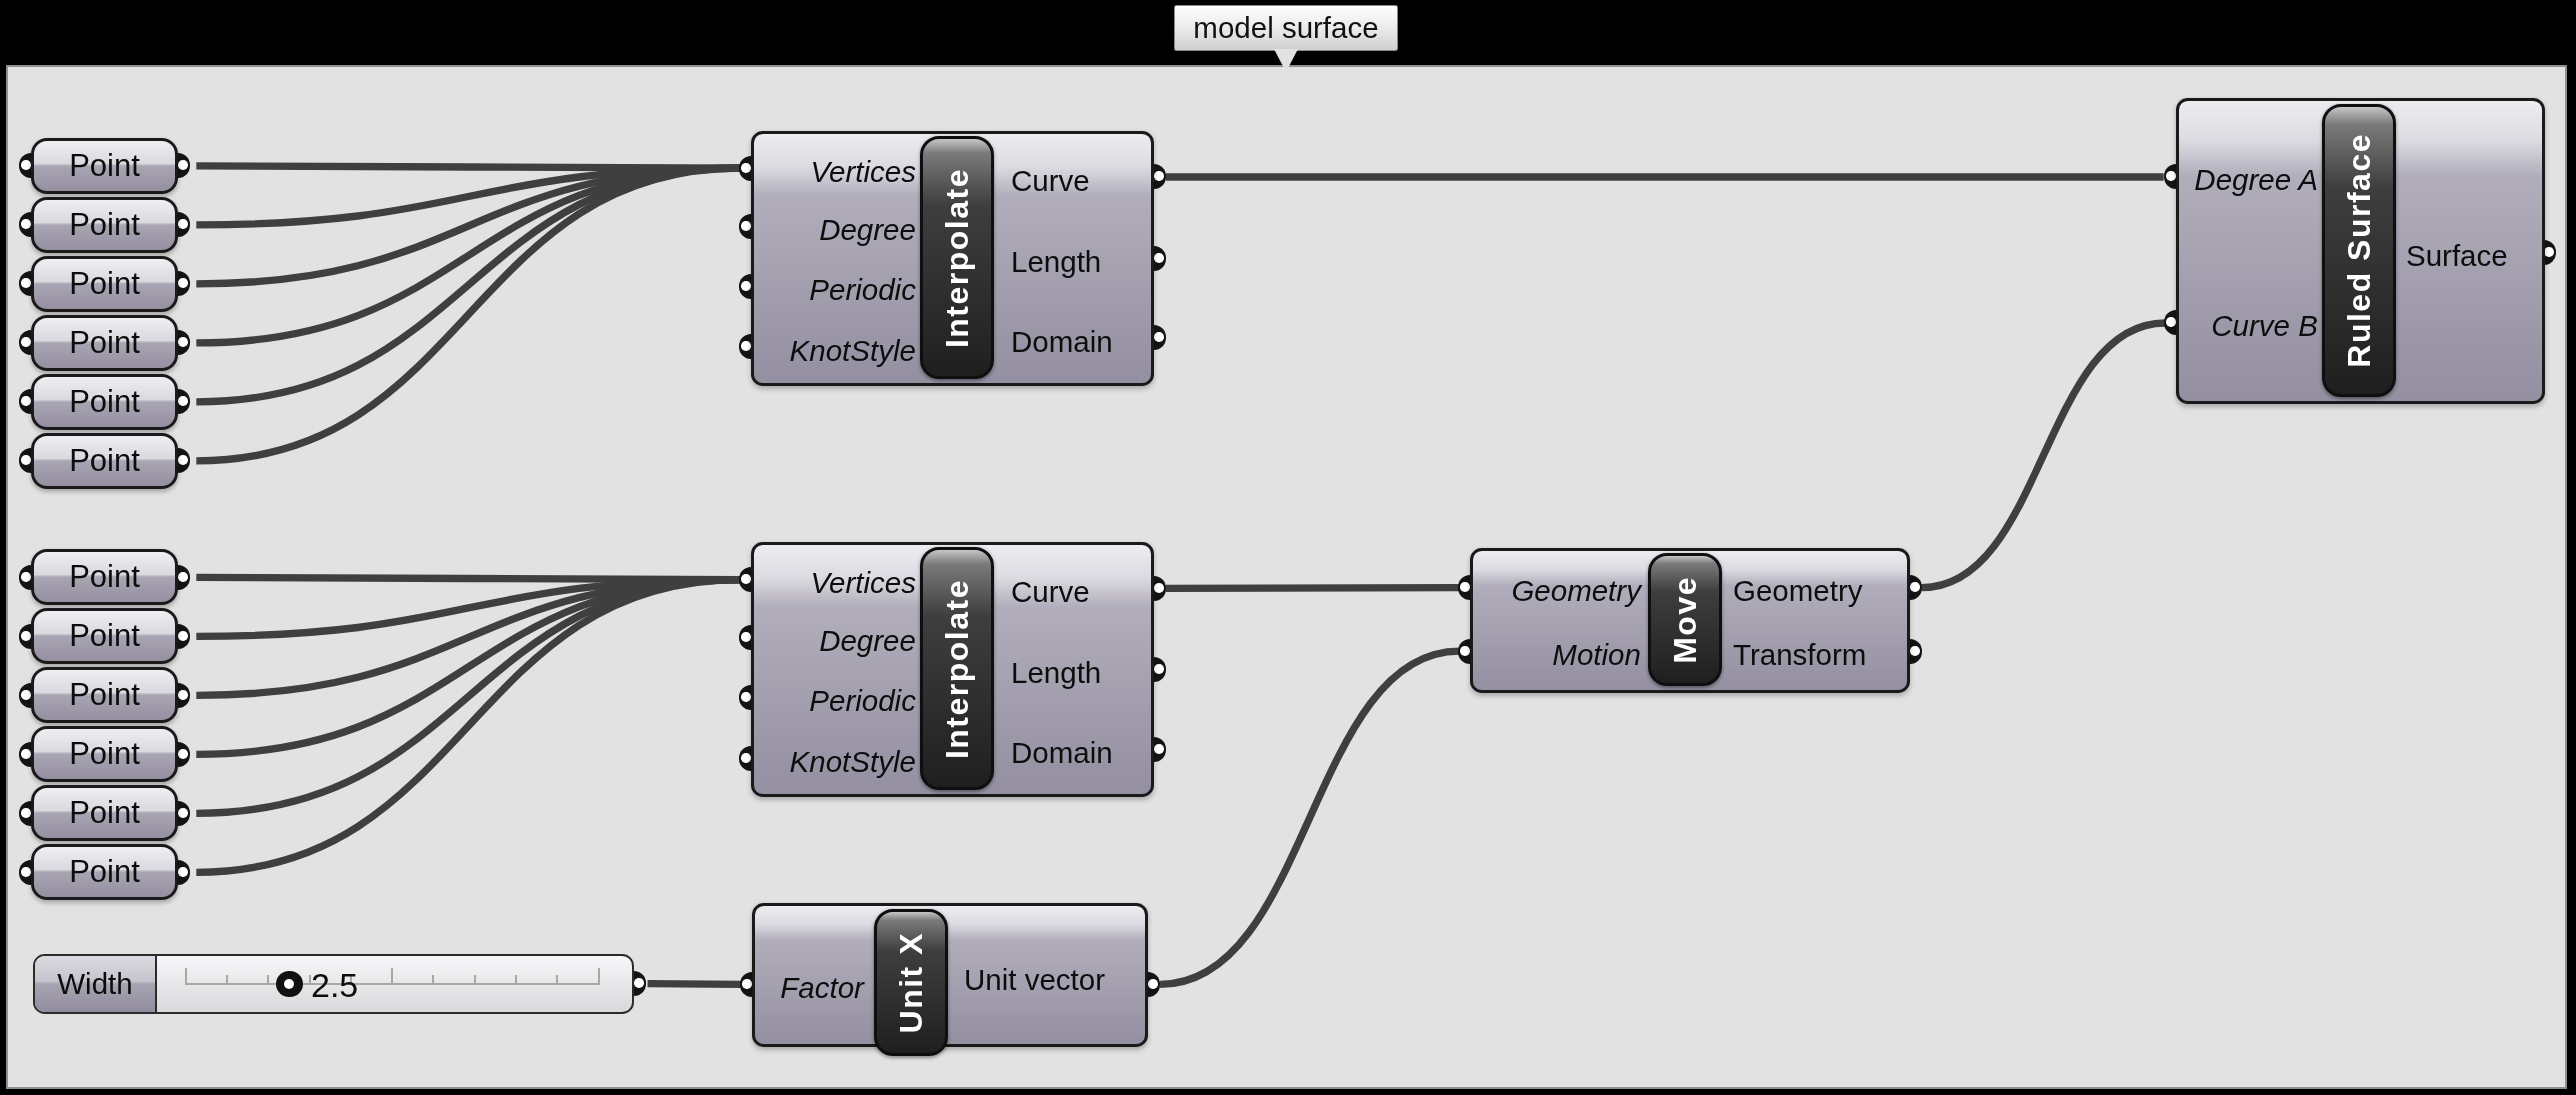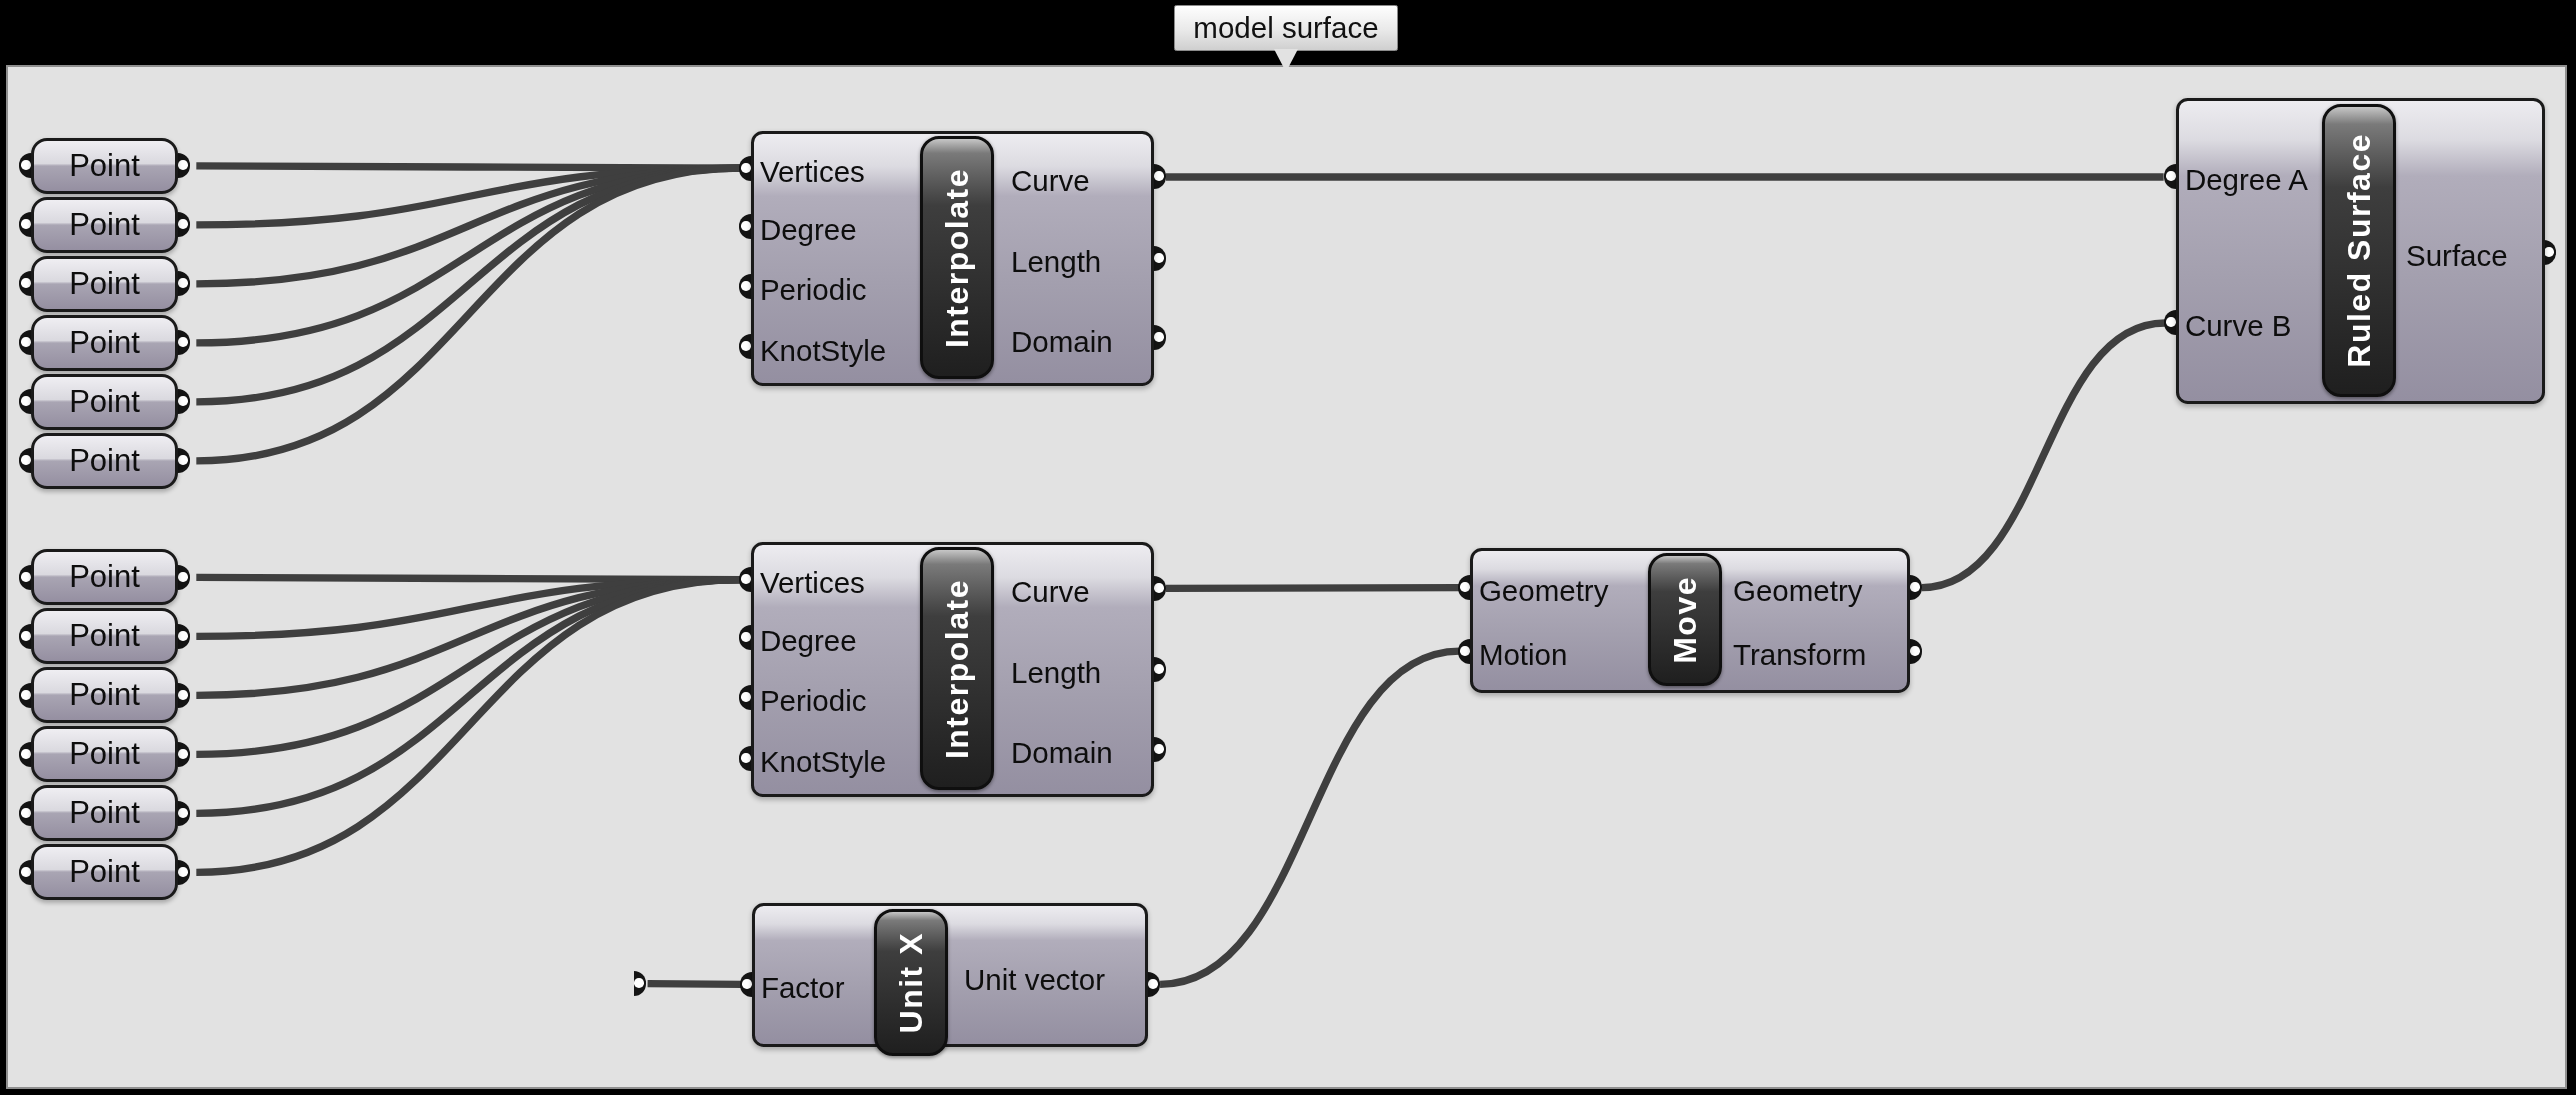--- a/index.html
+++ b/index.html
@@ -16,21 +16,21 @@
   .jack.out .pin{right:2.2px;}
   .comp{position:absolute;z-index:3;box-sizing:border-box;border:3.7px solid #1a1a1a;border-radius:11.8px;
         background:linear-gradient(180deg,#edecf0 0%,#dcdbe1 13%,#b1adbb 25%,#a39fae 60%,#948fa1 100%);
         box-shadow:0 2.2px 5.2px rgba(0,0,0,.25);}
   .capsule{position:absolute;z-index:3;box-sizing:border-box;width:147px;height:56px;
         border:3.7px solid #1a1a1a;border-radius:16px;display:flex;align-items:center;justify-content:center;
         background:linear-gradient(180deg,#efeef2 0%,#dad9df 45%,#a9a5b3 50%,#958fa1 100%);
         box-shadow:0 2.2px 4.4px rgba(0,0,0,.25);
         font-size:31px;color:#0d0d0d;}
   .port{position:absolute;font-size:29.5px;color:#0d0d0d;line-height:37px;white-space:nowrap;}
-  .port.in{}
+  .port.in{text-align:right;font-style:italic;}
   .tag{position:absolute;box-sizing:border-box;border:3.7px solid #0f0f0f;border-radius:19px;
        background:linear-gradient(180deg,#c6c6c6 0%,#7a7a7a 6%,#3e3e3e 28%,#1f1f1f 100%);
        display:flex;align-items:center;justify-content:center;box-shadow:0 1.5px 3.7px rgba(0,0,0,.4);}
   .tag span{writing-mode:vertical-rl;transform:rotate(180deg);color:#fff;font-weight:bold;
        font-size:32px;letter-spacing:1.5px;white-space:nowrap;}
   
   .slider{position:absolute;z-index:3;left:33px;top:954px;width:601px;height:60px;box-sizing:border-box;
        border:2.9px solid #2b2b2b;border-radius:11.8px;overflow:hidden;
        background:linear-gradient(180deg,#f7f6f8 0%,#e6e5e8 55%,#d9d8db 100%);}
   .slider .name{position:absolute;left:0;top:0;width:122px;height:100%;box-sizing:border-box;
@@ -138,20 +138,41 @@
 
   <div class="comp" style="left:2176px;top:98px;width:369px;height:306px">
     <div class="port in" style="left:5.9px;width:133px;top:60px">Degree A</div>
     <div class="port in" style="left:5.9px;width:133px;top:206px">Curve B</div>
     <div class="port out" style="left:227px;top:136px">Surface</div>
     <div class="tag" style="left:143px;top:2.9px;width:74px;height:293px">
         <span>Ruled Surface</span>
       </div>
   </div>
 
+  <div class="slider">
+    <div class="name">Width</div>
+    <div class="groove"></div>
+    <div id="ticks">
+        <div class="tick" style="left: 150px; height: 17.7px; top: 11.8px;"></div>
+        <div class="tick" style="left: 191px; height: 10.3px; top: 19px;"></div>
+        <div class="tick" style="left: 232px; height: 10.3px; top: 19px;"></div>
+        <div class="tick" style="left: 274px; height: 10.3px; top: 19px;"></div>
+        <div class="tick" style="left: 315px; height: 10.3px; top: 19px;"></div>
+        <div class="tick" style="left: 356px; height: 17.7px; top: 11.8px;"></div>
+        <div class="tick" style="left: 397px; height: 10.3px; top: 19px;"></div>
+        <div class="tick" style="left: 439px; height: 10.3px; top: 19px;"></div>
+        <div class="tick" style="left: 480px; height: 10.3px; top: 19px;"></div>
+        <div class="tick" style="left: 521px; height: 10.3px; top: 19px;"></div>
+        <div class="tick" style="left: 563px; height: 17.7px; top: 11.8px;"></div>
+      </div>
+    <div class="knob">
+        <i></i>
+      </div>
+    <div class="val">2.5</div>
+  </div>
 
   <div id="jacks">
       <div class="jack in" style="left: 19px; top: 153px;">
         <span class="pin"></span>
       </div>
       <div class="jack out" style="left: 178px; top: 153px;">
         <span class="pin"></span>
       </div>
       <div class="jack in" style="left: 19px; top: 212px;">
         <span class="pin"></span>

